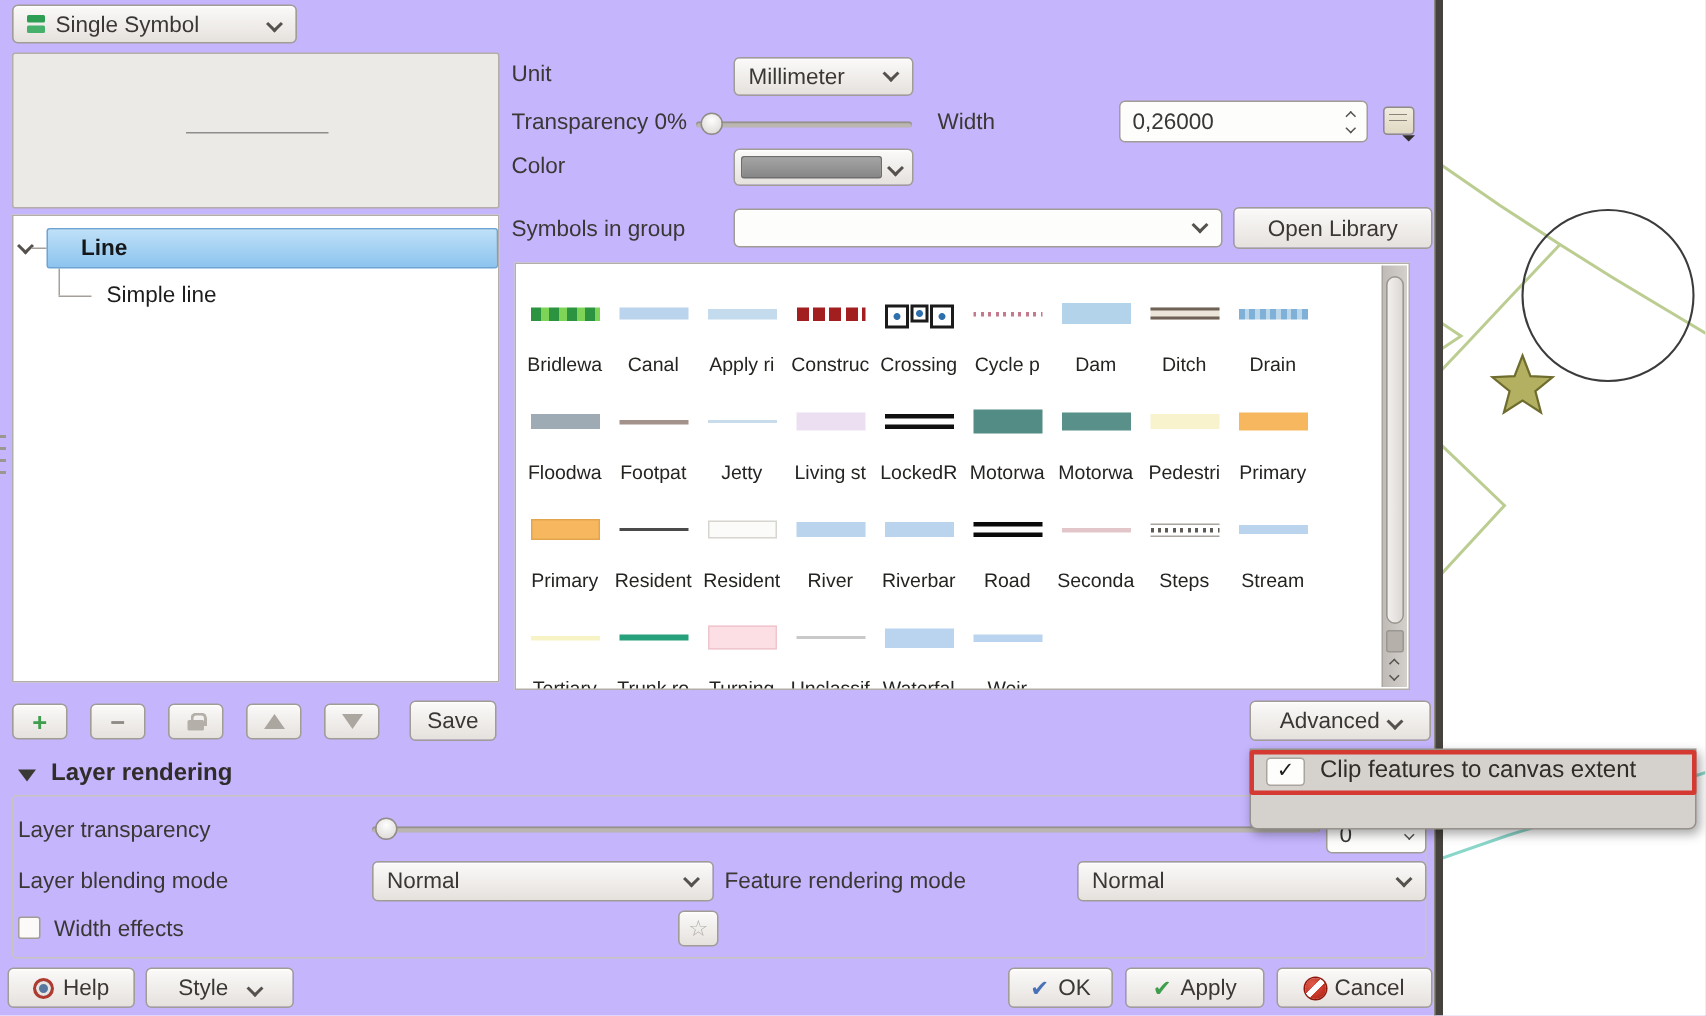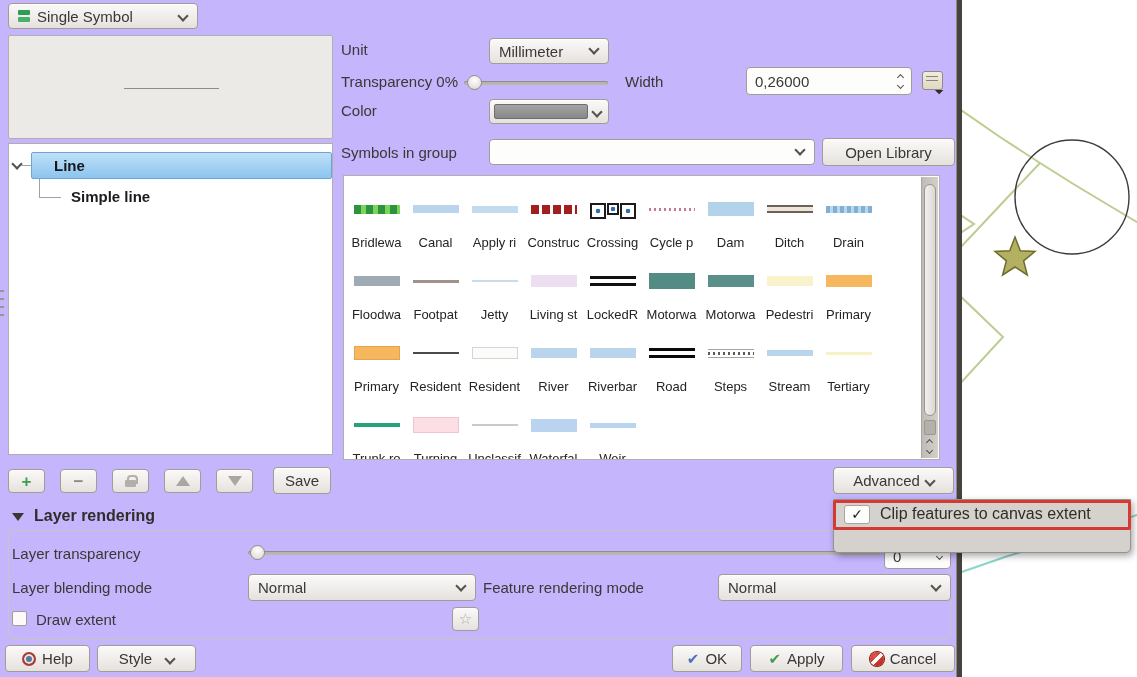--- a/index.html
+++ b/index.html
@@ -51,21 +51,21 @@
 
   .color-btn { left:489px; top:99px; width:120px; height:25px; padding:0; }
   .color-swatch { position:absolute; left:4px; top:4px; width:94px; height:15px; background:linear-gradient(#a4a4a4,#878787); border:1px solid #6e6e6e; border-radius:2px; }
   .color-btn .chev { position:absolute; right:7px; top:8px; }
 
   
   .tree { position:absolute; left:8px; top:143px; width:325px; height:312px; background:#ffffff; border:1px solid #b3aea9; }
   .tree-sel { position:absolute; left:22px; top:8px; width:301px; height:27px;
     background:linear-gradient(#bfe0f8,#8cc4ee); border:1px solid #6da4d4; border-radius:2px; }
   .tree-sel .t-lbl { position:absolute; left:22px; top:4px; font-weight:bold; color:#15181b; }
-  .tree-child { position:absolute; left:62px; top:44px; color:#1c1c1c;font-weight:bold; }
+  .tree-child { position:absolute; left:62px; top:44px; color:#1c1c1c; }
   .tree-expander { position:absolute; left:4px; top:16px; }
   .t-conn-h1 { position:absolute; left:12px; top:21px; width:10px; border-top:1px solid #a5a09a; }
   .t-conn-v  { position:absolute; left:30px; top:35px; height:18px; border-left:1px solid #a5a09a; }
   .t-conn-h2 { position:absolute; left:30px; top:53px; width:22px; border-top:1px solid #a5a09a; }
   .splitter-dots { position:absolute; left:0px; top:290px; width:4px; height:26px;
     background:repeating-linear-gradient(#9b968f 0 2px, transparent 2px 8px); }
 
   
   .symlist { position:absolute; left:343px; top:175px; width:597px; height:285px; background:#ffffff; border:1px solid #b3aea9; overflow:hidden; }
   .sym-grid { position:absolute; left:3px; top:2px; display:grid; grid-template-columns:repeat(9,59px); }
@@ -376,20 +376,26 @@
             <div class="sym-label">Riverbar</div>
           </div>
           <div class="sym-cell">
             <div class="sw-box">
               <div class="sw sw-road"></div>
             </div>
             <div class="sym-label">Road</div>
           </div>
           <div class="sym-cell">
             <div class="sw-box">
+              <div class="sw sw-secondary"></div>
+            </div>
+            <div class="sym-label">Seconda</div>
+          </div>
+          <div class="sym-cell">
+            <div class="sw-box">
               <div class="sw sw-steps"></div>
             </div>
             <div class="sym-label">Steps</div>
           </div>
           <div class="sym-cell">
             <div class="sw-box">
               <div class="sw sw-stream"></div>
             </div>
             <div class="sym-label">Stream</div>
           </div>
@@ -480,21 +486,21 @@
       <span>Normal</span>
       <span class="chev"></span>
     </div>
     <span class="lbl" style="left:483px; top:579px;">Feature rendering mode</span>
     <div class="combo" style="left:718px; top:574px; width:233px; height:27px;">
       <span>Normal</span>
       <span class="chev"></span>
     </div>
 
     <span class="checkbox" style="left:12px; top:611px;"></span>
-    <span class="lbl" style="left:36px; top:611px;">Draw extent</span>
+    <span class="lbl" style="left:36px; top:611px;">Width effects</span>
     <div class="btn star-btn">
         <span>☆</span>
       </div>
 
     <div class="btn" style="left:5px; top:645px; width:85px; height:27px;">
       <span class="help-ico"></span>
       <span>Help</span>
     </div>
     <div class="btn" style="left:97px; top:645px; width:99px; height:27px;">
       <span>Style</span>

